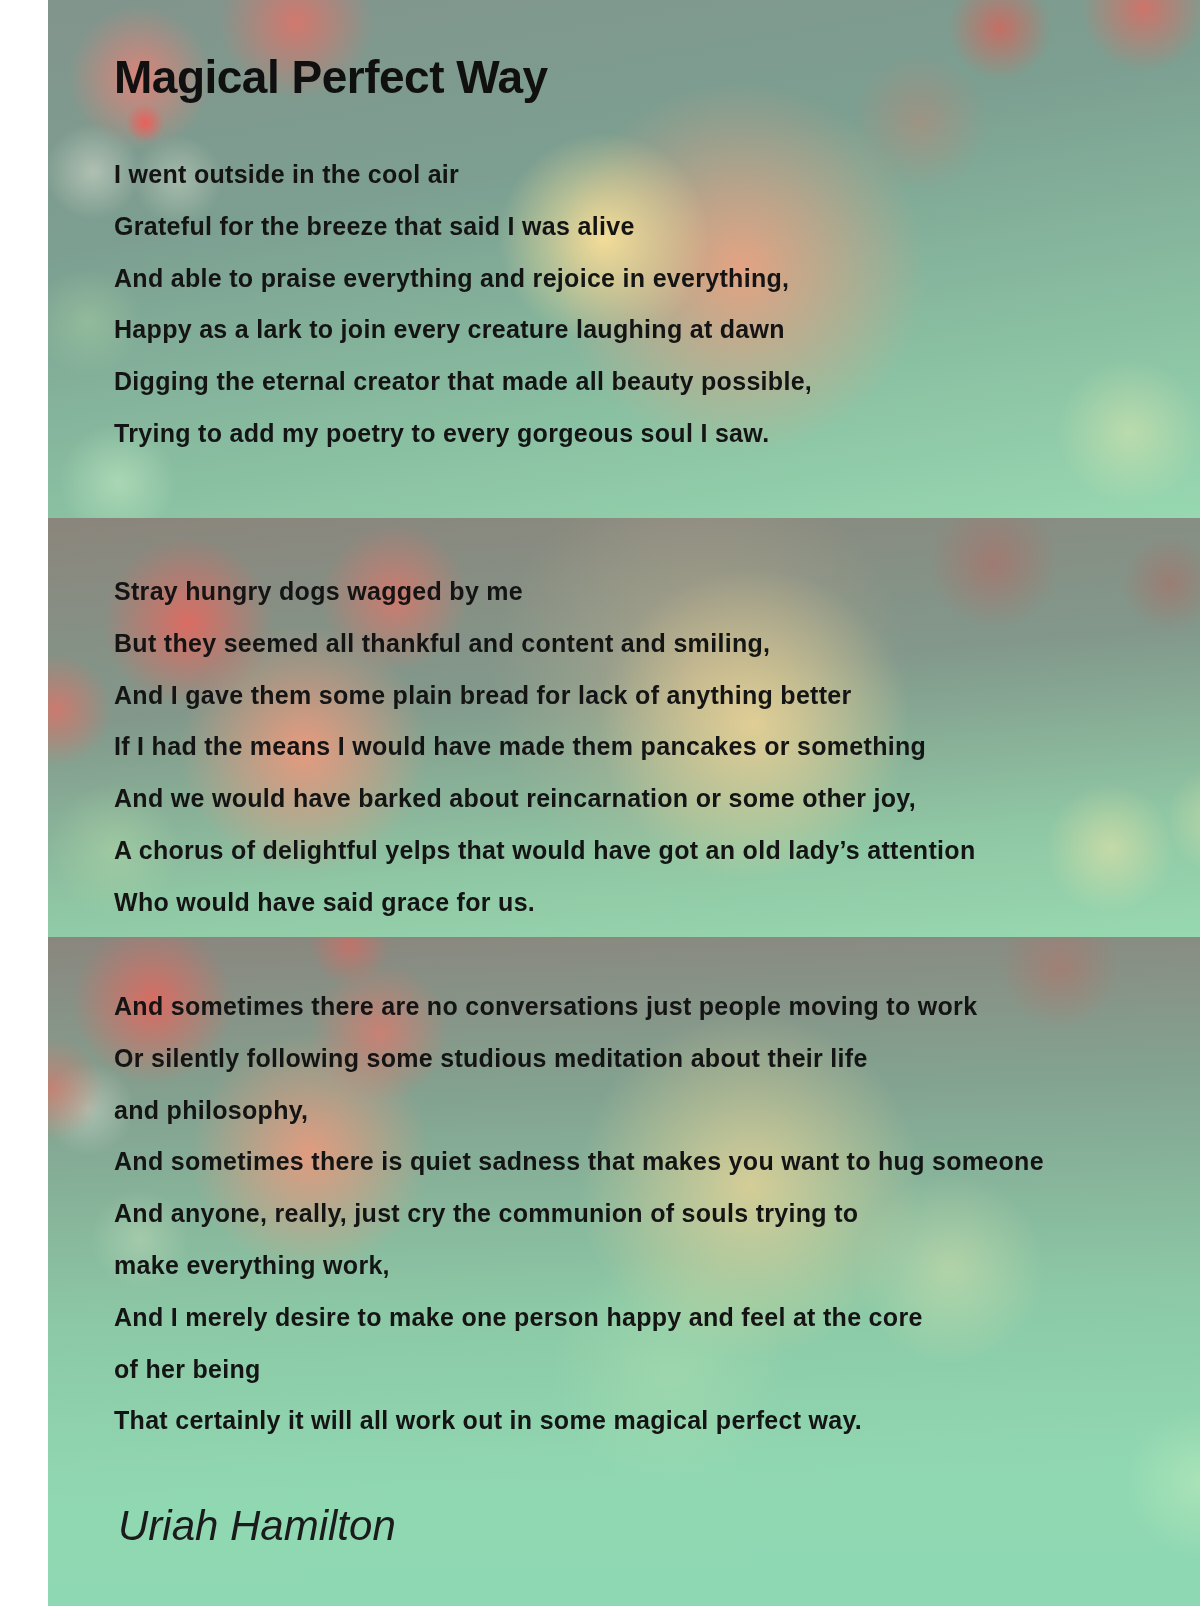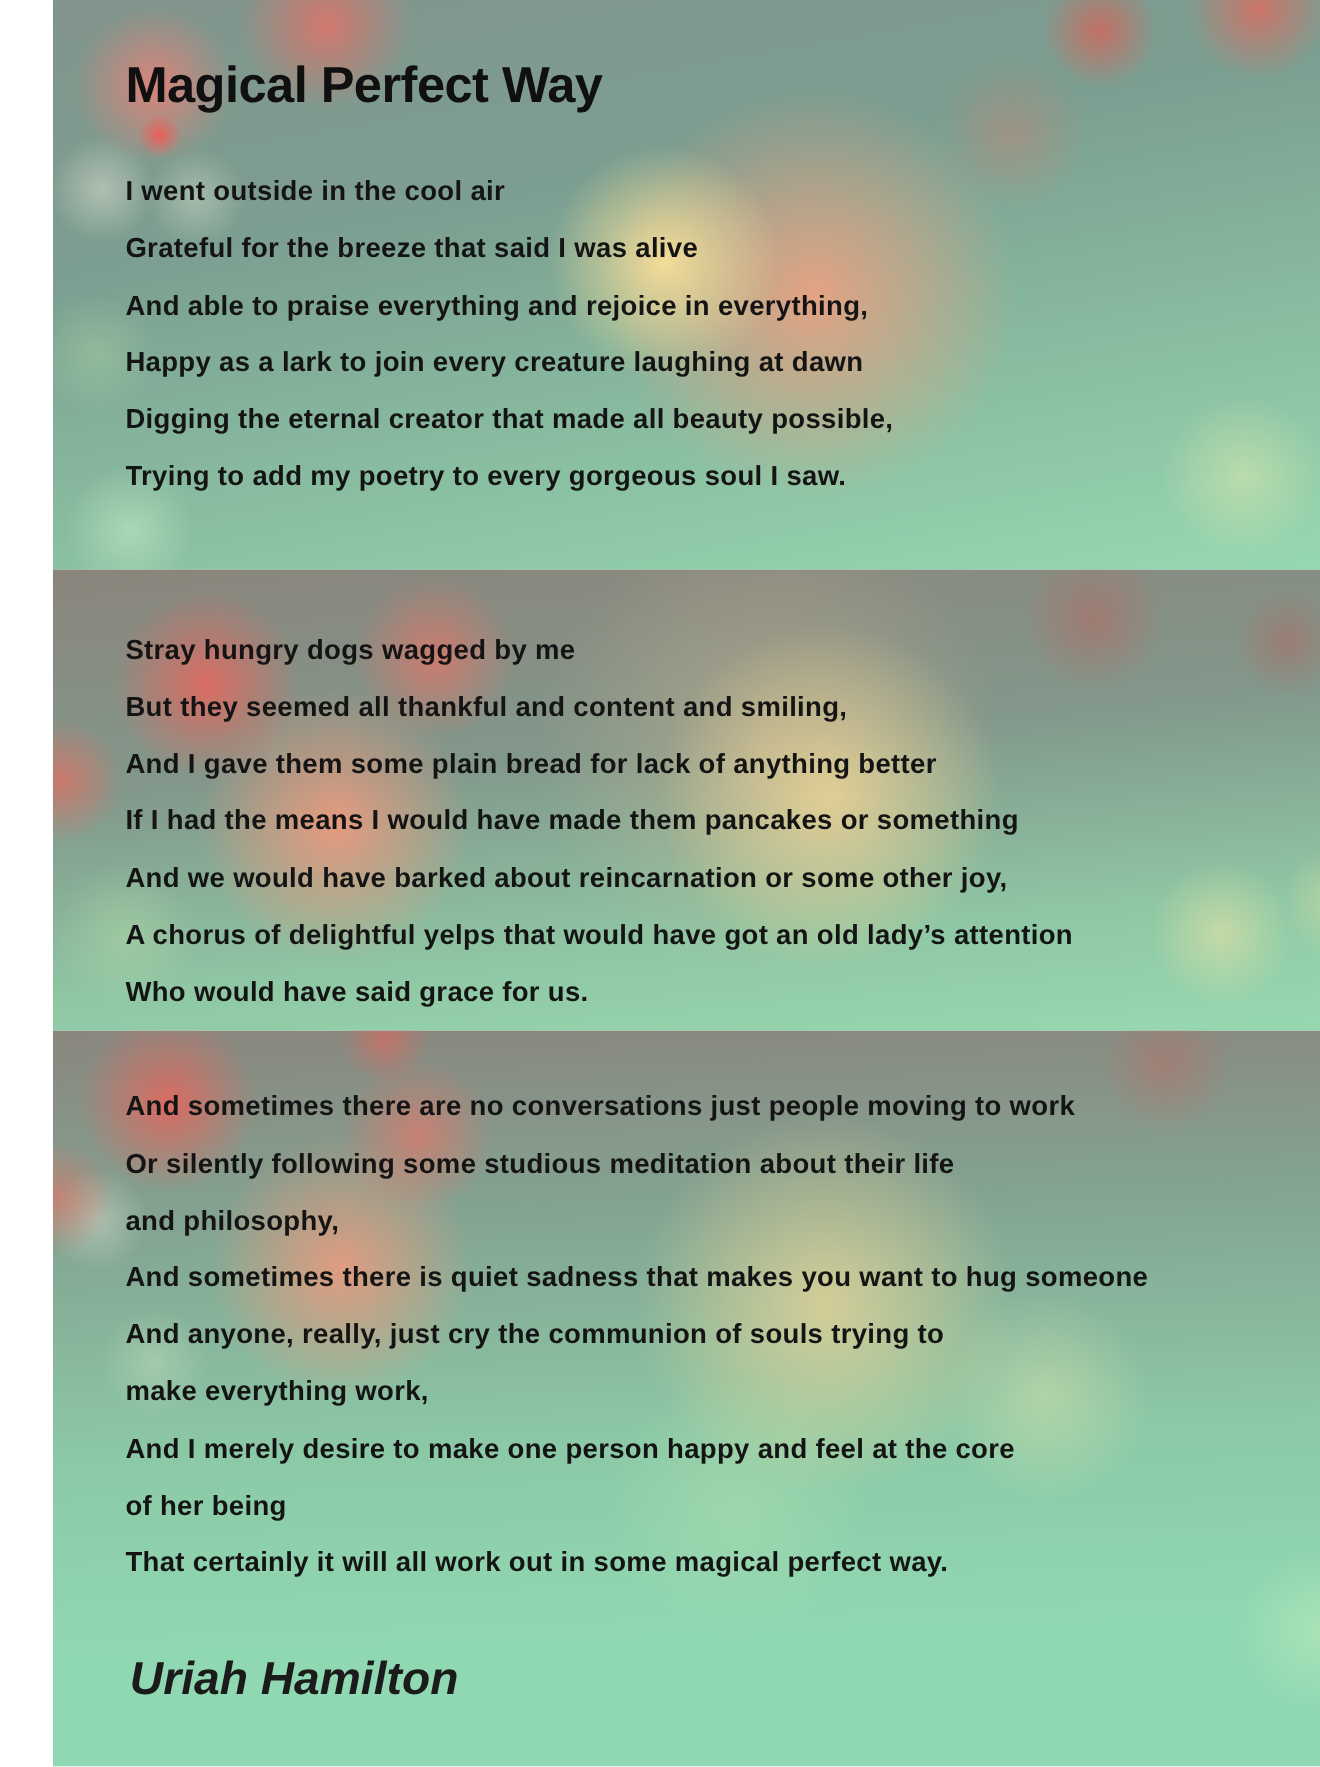--- a/index.html
+++ b/index.html
@@ -94,21 +94,21 @@
   }
   .stanza1 { top: 149px;  height: 364px; }
   .stanza2 { top: 566px;  height: 364px; }
   .stanza3 { top: 981px;  height: 468px; }
 
   .author {
     position: absolute;
     left: 70px; top: 1502px;
     font-size: 42px;
     font-style: italic;
-    font-weight: 700;
+    font-weight: 400;
     color: #1b1b1b;
   }
 </style>
 </head>
 <body>
 
 <div class="page">
 
   <div class="bg band1"></div>
   <div class="bg band2"></div>

